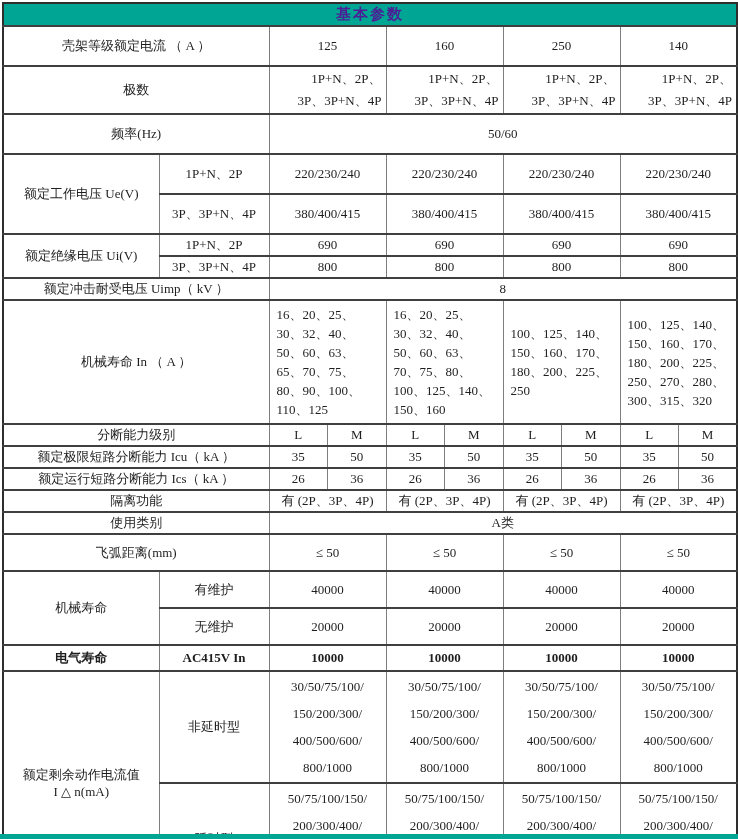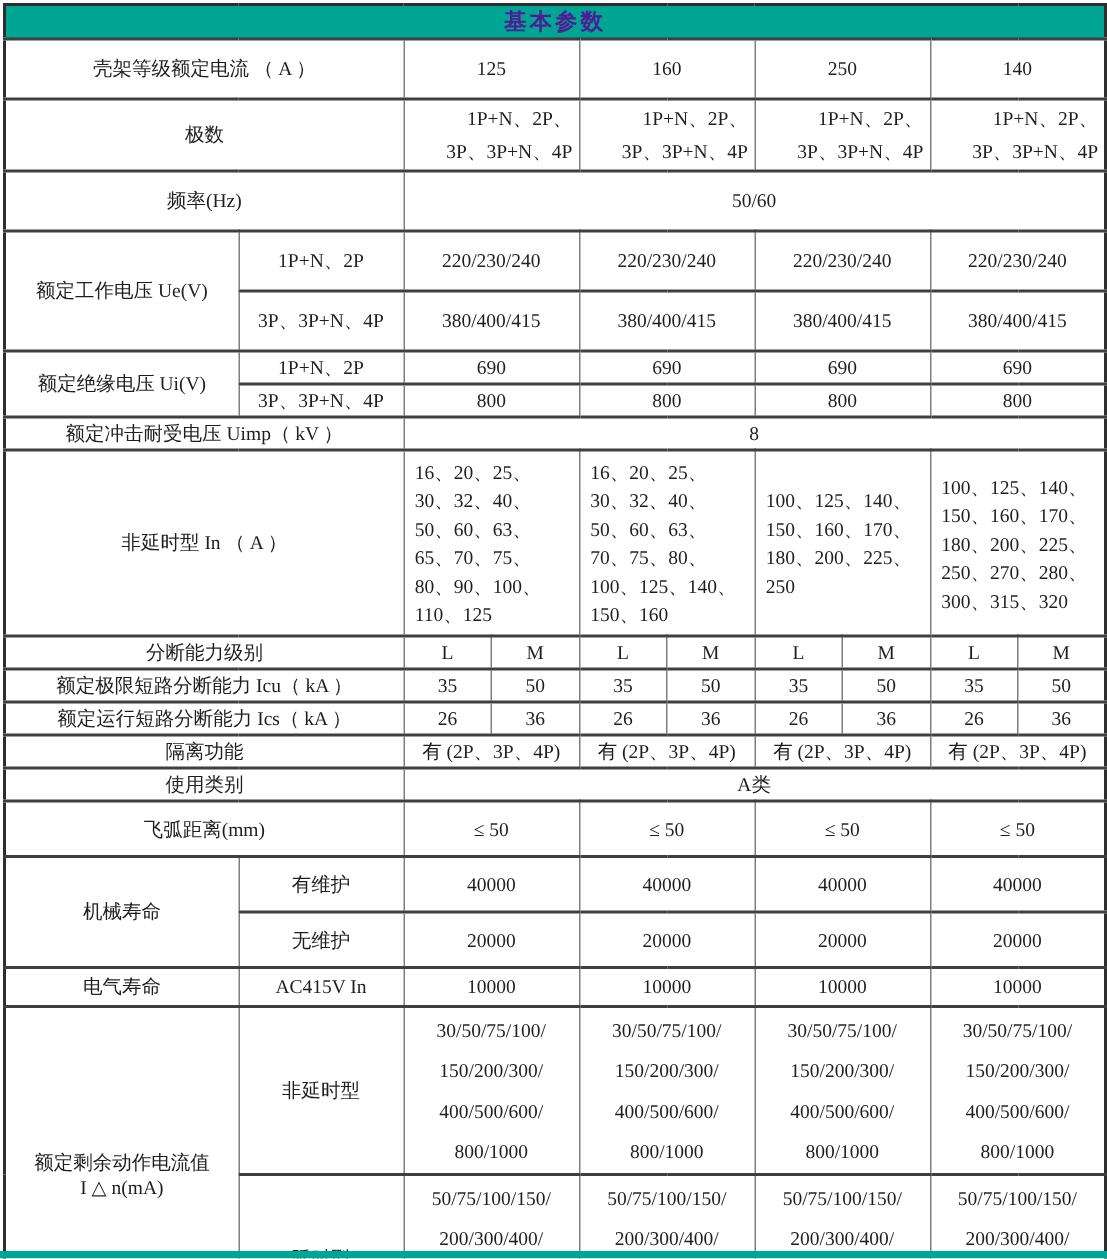--- a/index.html
+++ b/index.html
@@ -37,21 +37,21 @@
     letter-spacing: 2px;
     border: 1px solid #0e8577;
   }
   .h24 { height: 20px; }
   .h28 { height: 40px; }
   .h44 { height: 40px; }
   .h23 { height: 19px; }
   .h25 { height: 21px; }
   .h128 { height: 124px; }
   .h29 { height: 37px; }
-  .h30 { height: 26px; }
+  .h30 { height: 26px; font-weight: bold; }
   .h110 { height: 106px; }
   .h96 { height: 92px; }
   .ml { white-space: pre-line; }
   .cell-left { text-align: left; padding-left: 7px; line-height: 19px; }
   .spread { line-height: 27px; }
   .poles-cell { line-height: 22px; text-align: right; }
   .bottom-bar {
     position: absolute;
     left: 0; right: 0; bottom: 0;
     height: 5px;
@@ -136,21 +136,21 @@
       <td colspan="2">800</td>
       <td colspan="2">800</td>
     </tr>
 
     <tr class="h25">
       <td colspan="2">额定冲击耐受电压 Uimp（ kV ）</td>
       <td colspan="8">8</td>
     </tr>
 
     <tr class="h128">
-      <td colspan="2">非延时型 In （ A ）</td>
+      <td colspan="2">机械寿命 In （ A ）</td>
       <td colspan="2" class="ml cell-left">16、20、25、
 30、32、40、
 50、60、63、
 65、70、75、
 80、90、100、
 110、125</td>
       <td colspan="2" class="ml cell-left">16、20、25、
 30、32、40、
 50、60、63、
 70、75、80、

